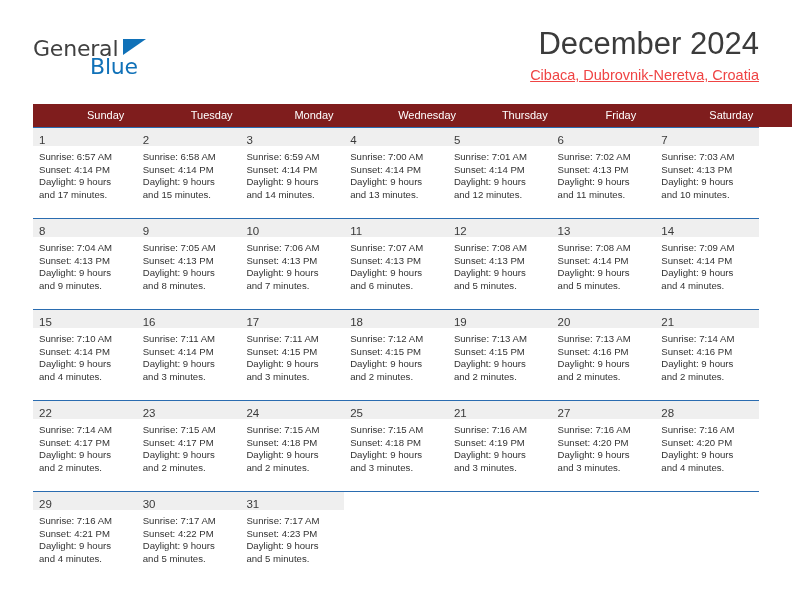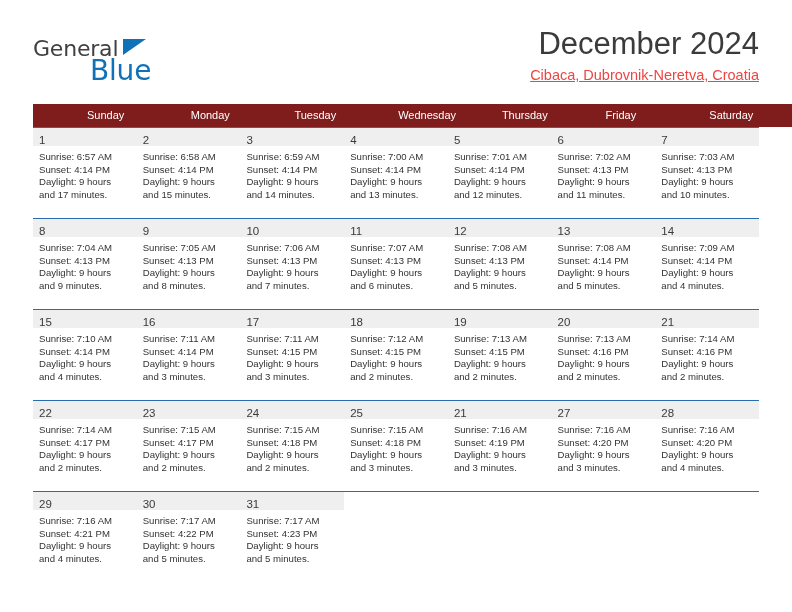--- a/index.html
+++ b/index.html
@@ -44,21 +44,21 @@
     top: 0;
     font-size: 22px;
     letter-spacing: -0.2px;
     color: #404040;
     font-family: "DejaVu Sans", sans-serif;
   }
   .brand-blue {
     position: absolute;
     left: 57px;
     top: 18px;
-    font-size: 28px;
+    font-size: 22px;
     letter-spacing: -0.2px;
     color: #1071b8;
     font-family: "DejaVu Sans", sans-serif;
   }
   .brand-flag {
     position: absolute;
     left: 90px;
     top: 3px;
     width: 0;
     height: 0;
@@ -172,22 +172,22 @@
       <div class="cal-title">December 2024</div>
       <div class="cal-subtitle">Cibaca, Dubrovnik-Neretva, Croatia</div>
     </div>
 
   </div>
 
   <div class="calendar">
 
     <div class="weekday-row">
       <div class="weekday-cell">Sunday</div>
+      <div class="weekday-cell">Tuesday</div>
       <div class="weekday-cell">Monday</div>
-      <div class="weekday-cell">Tuesday</div>
       <div class="weekday-cell">Wednesday</div>
       <div class="weekday-cell">Thursday</div>
       <div class="weekday-cell">Friday</div>
       <div class="weekday-cell">Saturday</div>
     </div>
 
     <div class="week-row">
       <div class="day-cell filled">
         <div class="daynum-band"><span class="daynum">1</span></div>
         <div class="day-body">

